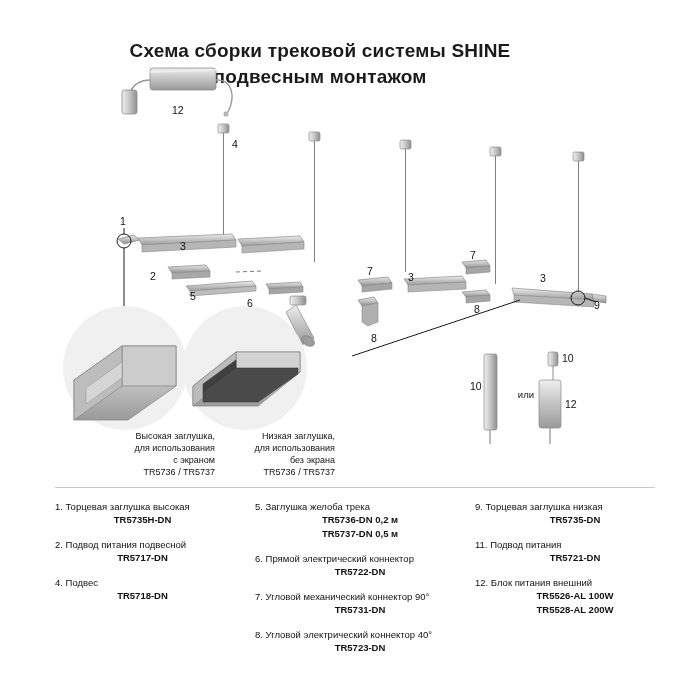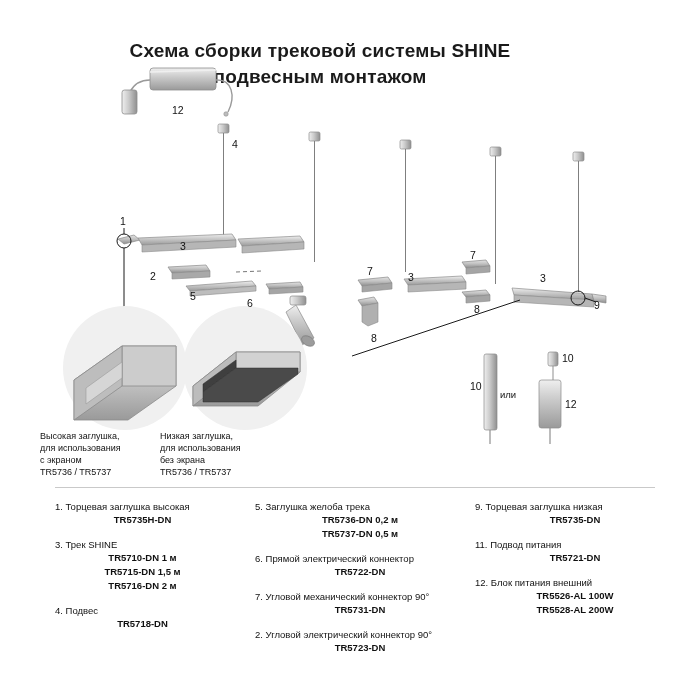--- a/index.html
+++ b/index.html
@@ -17,21 +17,21 @@
   }
   .title span{display:block;}
 
   #diagram{position:absolute;left:0;top:0;width:700px;height:700px;}
 
   .num{
     position:absolute;font-size:10.5px;font-weight:400;color:#111;
   }
 
   .caption{
-    position:absolute;text-align:left;font-size:9px;line-height:12px;color:#111;
+    position:absolute;text-align:right;font-size:9px;line-height:12px;color:#111;
   }
 
   
   .legend{
     position:absolute;left:55px;top:500px;width:600px;height:190px;
   }
   .legend .col{
     position:absolute;top:0;
   }
   .legend .col.c1{left:0;width:175px;}
@@ -233,24 +233,22 @@
 
 <hr class="sep">
 <div class="legend">
 
   <div class="col c1">
     <div class="entry">
       <div class="etitle">1. Торцевая заглушка высокая</div>
       <div class="ecode">TR5735H-DN</div>
     </div>
     <div class="entry">
-      <div class="etitle">3. Трек SHINE</div>
-      <div class="ecode">TR5710-DN  1 м</div>
-      <div class="ecode">TR5715-DN  1,5 м</div>
-      <div class="ecode">TR5716-DN  2 м</div>
+      <div class="etitle">2. Подвод питания подвесной</div>
+      <div class="ecode">TR5717-DN</div>
     </div>
     <div class="entry">
       <div class="etitle">4. Подвес</div>
       <div class="ecode">TR5718-DN</div>
     </div>
   </div>
 
   <div class="col c2">
     <div class="entry">
       <div class="etitle">5. Заглушка желоба трека</div>
@@ -259,21 +257,21 @@
     </div>
     <div class="entry">
       <div class="etitle">6. Прямой электрический коннектор</div>
       <div class="ecode">TR5722-DN</div>
     </div>
     <div class="entry">
       <div class="etitle">7. Угловой механический коннектор 90°</div>
       <div class="ecode">TR5731-DN</div>
     </div>
     <div class="entry">
-      <div class="etitle">2. Угловой электрический коннектор 90°</div>
+      <div class="etitle">8. Угловой электрический коннектор 40°</div>
       <div class="ecode">TR5723-DN</div>
     </div>
   </div>
 
   <div class="col c3">
     <div class="entry">
       <div class="etitle">9. Торцевая заглушка низкая</div>
       <div class="ecode">TR5735-DN</div>
     </div>
     <div class="entry">

